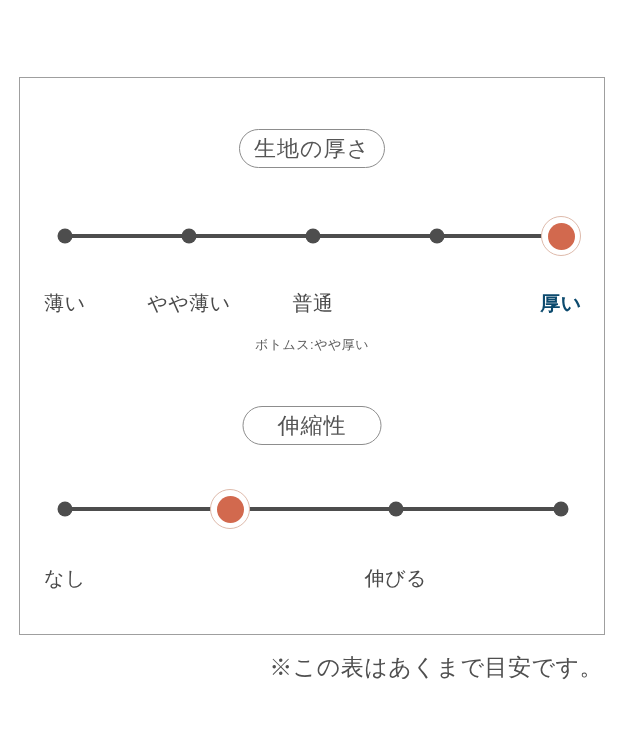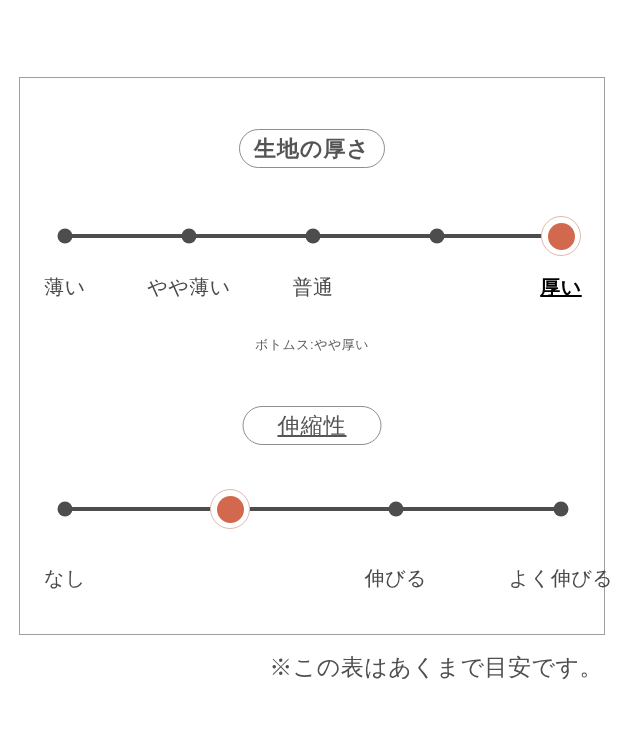--- a/index.html
+++ b/index.html
@@ -16,22 +16,22 @@
     background:#ffffff;
   }
   .pill {
     position:absolute; left:50%; transform:translateX(-50%);
     height:39px; box-sizing:border-box;
     border:1.5px solid #8d8d8d; border-radius:21px;
     display:flex; align-items:center; justify-content:center;
     font-size:22px; color:#555555; letter-spacing:1px;
     background:#ffffff; white-space:nowrap;
   }
-  .pill-1 { top:51px; padding:0 14px;font-weight:bold; }
-  .pill-2 { top:328px; padding:8px 34px;text-decoration:underline; }
+  .pill-1 { top:51px; padding:0 14px; }
+  .pill-2 { top:328px; padding:8px 34px; }
   .track {
     position:absolute; left:45px; right:43px; height:4px;
     background:#4d4d4d;
   }
   .track-1 { top:156px; }
   .track-2 { top:429px; }
   .dot {
     position:absolute; top:2px;
     width:15px; height:15px; border-radius:50%;
     background:#4d4d4d;
@@ -45,28 +45,28 @@
     display:flex; align-items:center; justify-content:center;
     z-index:2;
   }
   .marker-dot {
     width:27px; height:27px; border-radius:50%;
     background:#d2694e;
   }
   .labels {
     position:absolute; left:45px; right:43px; height:26px;
   }
-  .labels-1 { top:196px; }
+  .labels-1 { top:212px; }
   .labels-2 { top:487px; }
   .labels span {
     position:absolute; transform:translateX(-50%);
     white-space:nowrap; font-size:20px; color:#4a4a4a;
     letter-spacing:0.5px;
   }
-  .labels span.sel { font-weight:bold; color:#000000;text-decoration:underline; }
+  .labels span.sel { font-weight:bold; color:#0c4a6e; }
   .scale-note {
     position:absolute; left:0; right:0; top:258px;
     text-align:center; font-size:13px; color:#5e5e5e;
     letter-spacing:0.5px;
   }
   .footnote {
     position:absolute; right:22px; top:652px;
     font-size:23px; color:#4f4f4f; letter-spacing:0.5px;
   }
 </style>
@@ -109,18 +109,17 @@
     <span class="dot" style="left:66.667%"></span>
     <span class="dot" style="left:100%"></span>
     <span class="marker" style="left: 33.3333%;">
       <span class="marker-dot"></span>
     </span>
   </div>
 
   <div class="labels labels-2">
     <span style="left:0%">なし</span>
     <span style="left:66.667%">伸びる</span>
-    <span style="left:100%">よく伸びる</span>
   </div>
 
 </div>
 
 <div class="footnote">※この表はあくまで目安です。</div>
 
 </body></html>

